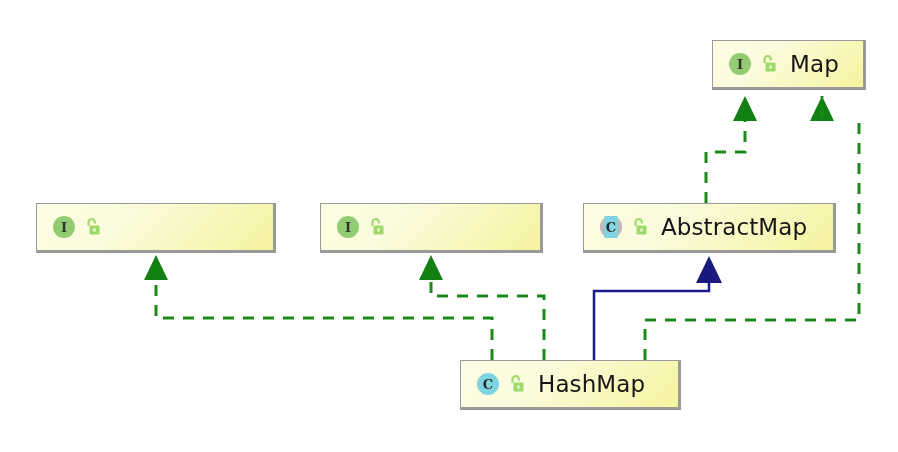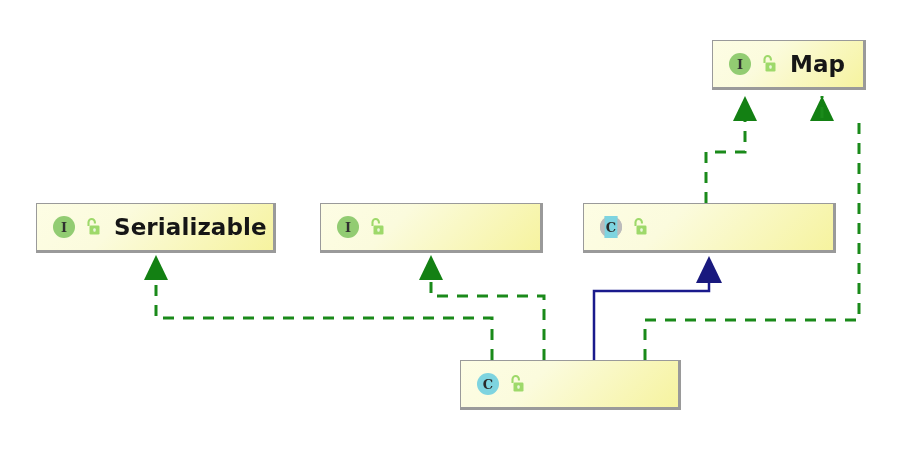--- a/index.html
+++ b/index.html
@@ -55,21 +55,20 @@
     position: relative;
     margin-left: -1px;
   }
   .node-label {
     font-size: 23px;
     color: #161616;
     line-height: 1;
     white-space: nowrap;
     letter-spacing: 0.1px;
     margin-left: 4px;
-    font-weight: bold;
   }
 </style>
 </head>
 <body>
 
 <div id="canvas">
 
   <svg id="edges" viewBox="0 0 898 452" width="898" height="452" xmlns="http://www.w3.org/2000/svg">
 
     <g>
@@ -126,21 +125,20 @@
           <text x="13" y="18" text-anchor="middle" font-family="DejaVu Serif, serif" font-size="13" font-weight="bold" fill="#303030">I</text>
         </svg>
       </span>
       <span class="lock-icon">
         <svg viewBox="0 0 18 20" width="18" height="20" xmlns="http://www.w3.org/2000/svg">
           <path d="M4.5 9 L4.5 5.2 A3.2 3.2 0 0 1 10.9 5.2 L10.9 6.6" fill="none" stroke="#9ed96a" stroke-width="2.1"></path>
           <rect x="5.5" y="8.5" width="10" height="9" rx="1.2" fill="#9ed96a"></rect>
           <rect x="9.3" y="11.2" width="2.4" height="3.6" rx="1" fill="#eaf7dc"></rect>
         </svg>
       </span>
-      <span class="node-label">Serializable</span>
     </div>
   </div>
 
   <div class="node" style="left:320px; top:203px; width:223px; height:50px;">
     <div class="node-inner">
       <span class="stereo-icon">
         <svg viewBox="0 0 26 26" width="26" height="26" xmlns="http://www.w3.org/2000/svg">
           <circle cx="13" cy="13" r="11" fill="#92cc72"></circle>
           <text x="13" y="18" text-anchor="middle" font-family="DejaVu Serif, serif" font-size="13" font-weight="bold" fill="#303030">I</text>
         </svg>
@@ -173,34 +171,36 @@
           <text x="13" y="18" text-anchor="middle" font-family="DejaVu Serif, serif" font-size="13" font-weight="bold" fill="#2a2a2a">C</text>
         </svg>
       </span>
       <span class="lock-icon">
         <svg viewBox="0 0 18 20" width="18" height="20" xmlns="http://www.w3.org/2000/svg">
           <path d="M4.5 9 L4.5 5.2 A3.2 3.2 0 0 1 10.9 5.2 L10.9 6.6" fill="none" stroke="#9ed96a" stroke-width="2.1"></path>
           <rect x="5.5" y="8.5" width="10" height="9" rx="1.2" fill="#9ed96a"></rect>
           <rect x="9.3" y="11.2" width="2.4" height="3.6" rx="1" fill="#eaf7dc"></rect>
         </svg>
       </span>
+      <span class="node-label">AbstractMap</span>
     </div>
   </div>
 
   <div class="node" style="left:460px; top:360px; width:221px; height:50px;">
     <div class="node-inner">
       <span class="stereo-icon">
         <svg viewBox="0 0 26 26" width="26" height="26" xmlns="http://www.w3.org/2000/svg">
           <circle cx="13" cy="13" r="11" fill="#7ed4e0"></circle>
           <text x="13" y="18" text-anchor="middle" font-family="DejaVu Serif, serif" font-size="13" font-weight="bold" fill="#2a2a2a">C</text>
         </svg>
       </span>
       <span class="lock-icon">
         <svg viewBox="0 0 18 20" width="18" height="20" xmlns="http://www.w3.org/2000/svg">
           <path d="M4.5 9 L4.5 5.2 A3.2 3.2 0 0 1 10.9 5.2 L10.9 6.6" fill="none" stroke="#9ed96a" stroke-width="2.1"></path>
           <rect x="5.5" y="8.5" width="10" height="9" rx="1.2" fill="#9ed96a"></rect>
           <rect x="9.3" y="11.2" width="2.4" height="3.6" rx="1" fill="#eaf7dc"></rect>
         </svg>
       </span>
+      <span class="node-label">HashMap</span>
     </div>
   </div>
 
 </div>
 
 </body></html>

